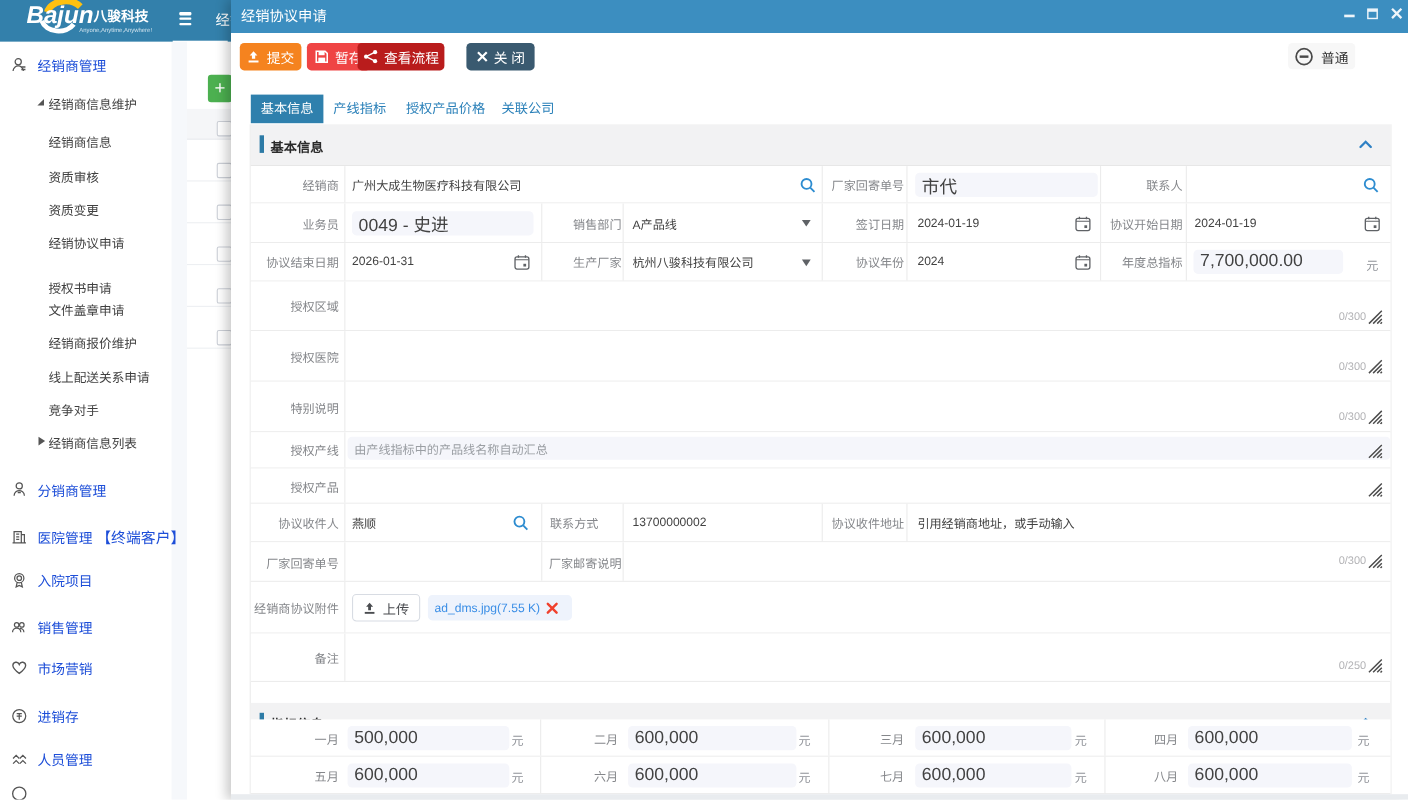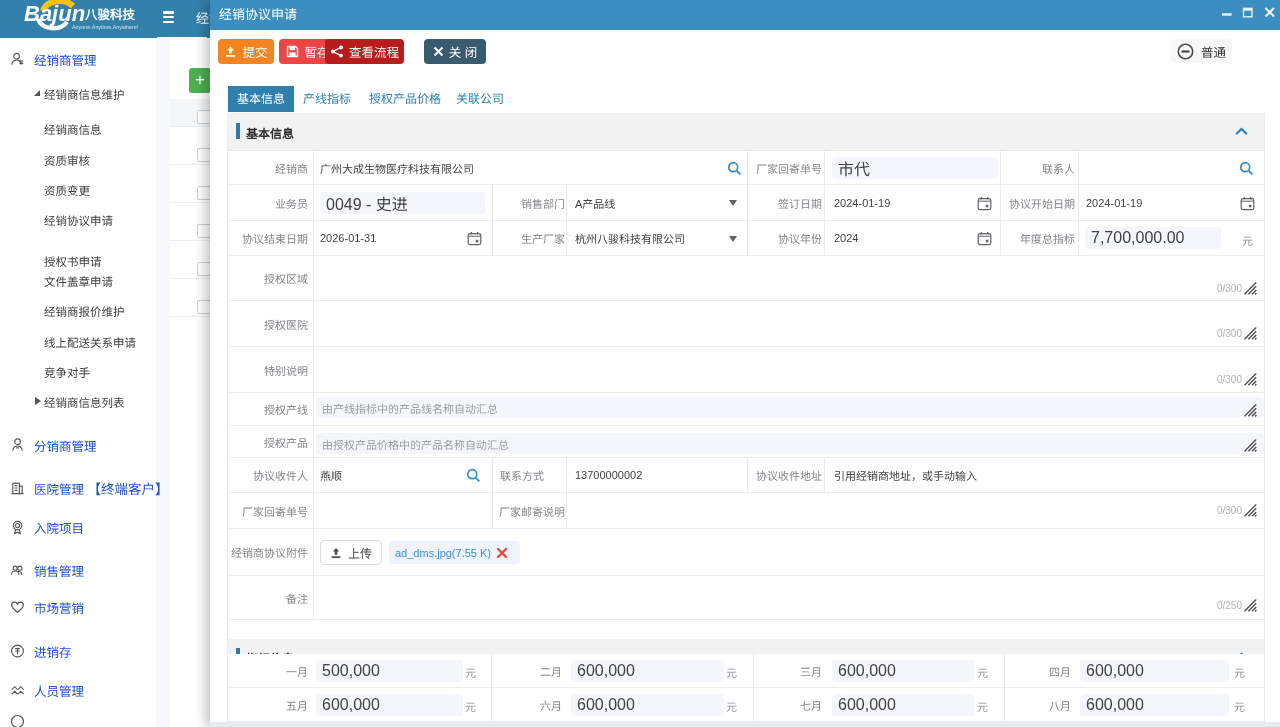--- a/index.html
+++ b/index.html
@@ -318,21 +318,20 @@
         <div class="lbl" style="left:0px;width:80px">授权产线</div>
         <div class="vline" style="left:85px"></div>
         <div class="fld" style="left:88px;top:4px;width:948px;height:21px;padding-left:6px;font-weight:normal;color:#9a9ea3;font-size:11px">由产线指标中的产品线名称自动汇总</div>
         <svg class="grip" style="left:1014px;top:9px" viewBox="0 0 15 15" fill="none">
           <path d="M2.5 14.2 L14.2 2.5 M6.3 14.2 L14.2 6.3 M10 14.2 L14.2 10 M13 14.4 L14.4 13" stroke="#4d4d4d" stroke-width="1.35"></path>
         </svg>
       </div>
 <div class="frow" style="top:313px;height:32px">
         <div class="lbl" style="left:0px;width:80px">授权产品</div>
         <div class="vline" style="left:85px"></div>
-        <div class="fld" style="left:88px;top:7px;width:948px;height:21px;padding-left:6px;font-weight:normal;color:#9a9ea3;font-size:11px">由授权产品价格中的产品名称自动汇总</div>
         <svg class="grip" style="left:1014px;top:11px" viewBox="0 0 15 15" fill="none">
           <path d="M2.5 14.2 L14.2 2.5 M6.3 14.2 L14.2 6.3 M10 14.2 L14.2 10 M13 14.4 L14.4 13" stroke="#4d4d4d" stroke-width="1.35"></path>
         </svg>
       </div>
 <div class="frow" style="top:345px;height:35px">
         <div class="lbl" style="left:0px;width:80px">协议收件人</div>
         <div class="vline" style="left:85px"></div>
         <div class="val" style="left:92px">燕顺</div>
         <svg style="position:absolute;left:238px;top:10px" width="15" height="15" viewBox="0 0 15 15">
           <circle cx="6.2" cy="6.2" r="4.5" fill="none" stroke="#2d8cd0" stroke-width="1.7"></circle>

